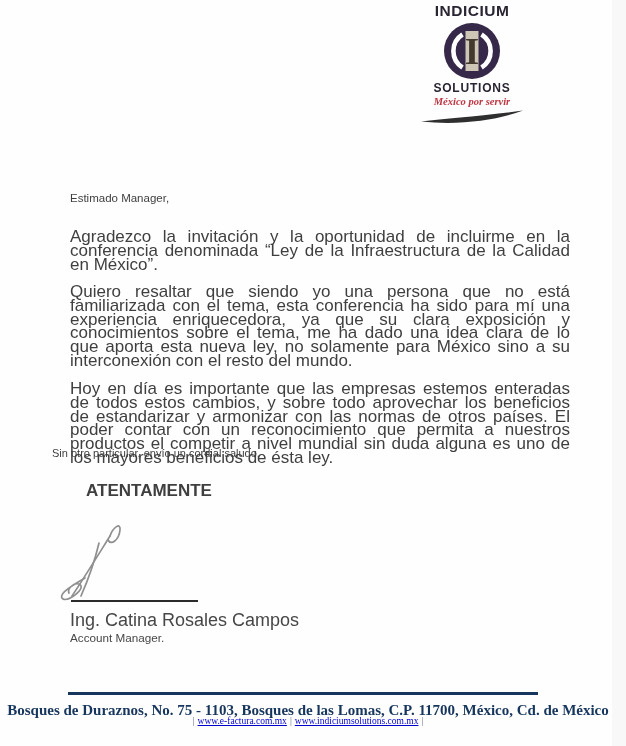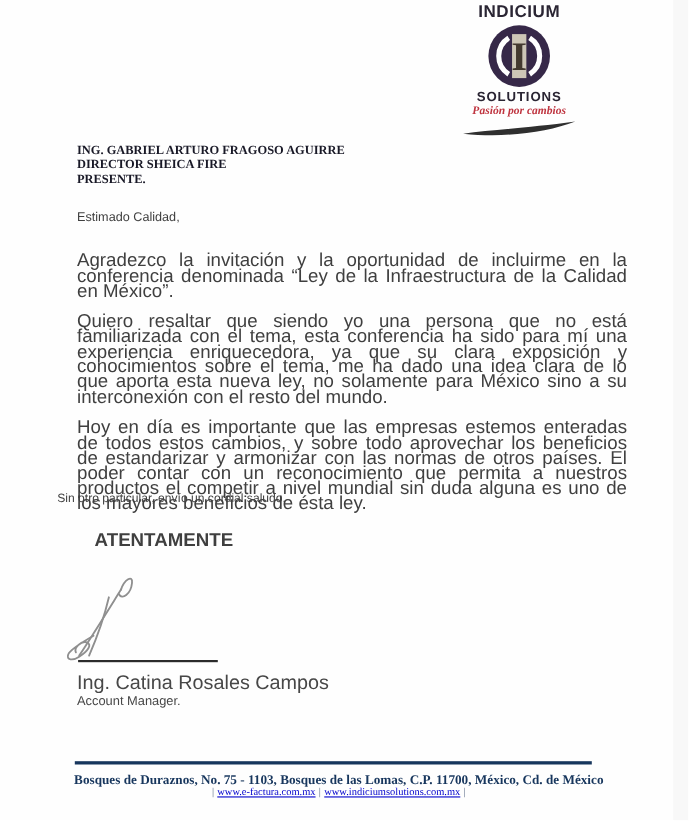--- a/index.html
+++ b/index.html
@@ -124,21 +124,21 @@
     width: 470px; height: 3px;
     background: #17365d;
   }
   .footer-address {
     position: absolute;
     left: 6px; top: 702px;
     width: 604px;
     text-align: center;
     font-family: "Liberation Serif", serif;
     font-weight: bold;
-    font-size: 12px;
+    font-size: 15px;
     color: #17365d;
   }
   .footer-links {
     position: absolute;
     left: 6px; top: 716px;
     width: 604px;
     text-align: center;
     font-family: "Liberation Serif", serif;
     font-weight: normal;
     font-size: 9.5px;
@@ -162,35 +162,30 @@
     <div class="logo-mark">
       <svg width="58" height="58" viewBox="0 0 58 58">
         <circle cx="29" cy="29" r="28" fill="#362848"></circle>
         <rect x="22.5" y="9" width="13" height="40" fill="#cdc6b6"></rect>
         <text x="29" y="41.5" font-family="Liberation Serif, serif" font-size="37" font-weight="bold" fill="#43392f" text-anchor="middle">I</text>
         <path d="M19.5 12.5 A 19.5 19.5 0 0 0 19.5 45.5" stroke="#ffffff" stroke-width="4.6" fill="none"></path>
         <path d="M38.5 12.5 A 19.5 19.5 0 0 1 38.5 45.5" stroke="#ffffff" stroke-width="4.6" fill="none"></path>
       </svg>
     </div>
     <div class="logo-brand-bottom">SOLUTIONS</div>
-    <div class="logo-tagline">Pasión por cambios</div>
+    <div class="logo-tagline">México por servir</div>
     <div class="logo-swoosh">
       <svg width="106" height="16" viewBox="0 0 106 16">
         <path d="M2 12.5 C 28 9, 60 7.5, 104 1.5 C 78 11.5, 40 16.5, 2 12.5 Z" fill="#2f2f2f"></path>
       </svg>
     </div>
   </div>
 
-  <div class="recipient">
-    <div>ING. GABRIEL ARTURO FRAGOSO AGUIRRE</div>
-    <div>DIRECTOR SHEICA FIRE</div>
-    <div>PRESENTE.</div>
-  </div>
-
-  <div class="salutation">Estimado Calidad,</div>
+
+  <div class="salutation">Estimado Manager,</div>
 
   <p class="para para-1">Agradezco la invitación y la oportunidad de incluirme en la conferencia denominada “Ley de la Infraestructura de la Calidad en México”.</p>
   <p class="para para-2">Quiero resaltar que siendo yo una persona que no está familiarizada con el tema, esta conferencia ha sido para mí una experiencia enriquecedora, ya que su clara exposición y conocimientos sobre el tema, me ha dado una idea clara de lo que aporta esta nueva ley, no solamente para México sino a su interconexión con el resto del mundo.</p>
   <p class="para para-3">Hoy en día es importante que las empresas estemos enteradas de todos estos cambios, y sobre todo aprovechar los beneficios de estandarizar y armonizar con las normas de otros países. El poder contar con un reconocimiento que permita a nuestros productos el competir a nivel mundial sin duda alguna es uno de los mayores beneficios de ésta ley.</p>
 
   <div class="closing">Sin otro particular, envío un cordial saludo.</div>
   <div class="signoff">ATENTAMENTE</div>
 
   <div class="signature-svg">
     <svg width="92" height="88" viewBox="0 0 92 88">

